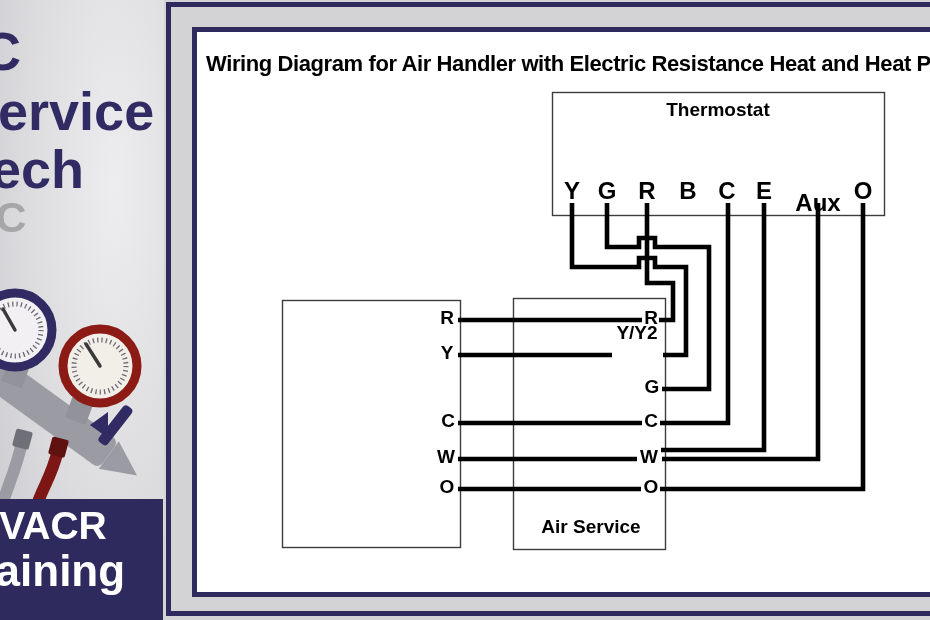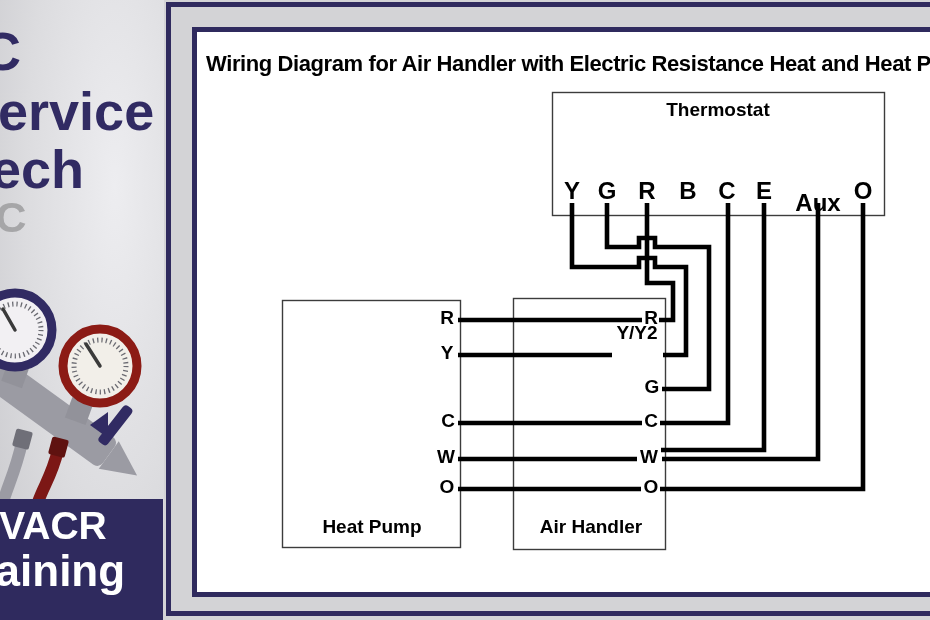--- a/index.html
+++ b/index.html
@@ -109,22 +109,21 @@
       <path d="M863 203 V489 H660"></path>
       <path d="M458 320 H642"></path>
       <path d="M458 355 H612"></path>
       <path d="M458 423 H642"></path>
       <path d="M458 459 H637"></path>
       <path d="M458 489 H641"></path>
     </g>
   </svg>
 
   <div class="t tm" style="left:718px; top:100px;">Thermostat</div>
-  <div class="t tm" style="left:372px; top:517px;">Heat Pump</div>
-  <div class="t tm" style="left:591px; top:517px;">Air Handler</div>
+  <div class="t tm" style="left:591px; top:517px;">Air Service</div>
 
   <div class="t th" style="left:572px; top:179px;">Y</div>
   <div class="t th" style="left:607px; top:179px;">G</div>
   <div class="t th" style="left:647px; top:179px;">R</div>
   <div class="t th" style="left:688px; top:179px;">B</div>
   <div class="t th" style="left:727px; top:179px;">C</div>
   <div class="t th" style="left:764px; top:179px;">E</div>
   <div class="t th" style="left:818px; top:179px;margin-top:12px;">Aux</div>
   <div class="t th" style="left:863px; top:179px;">O</div>
 

